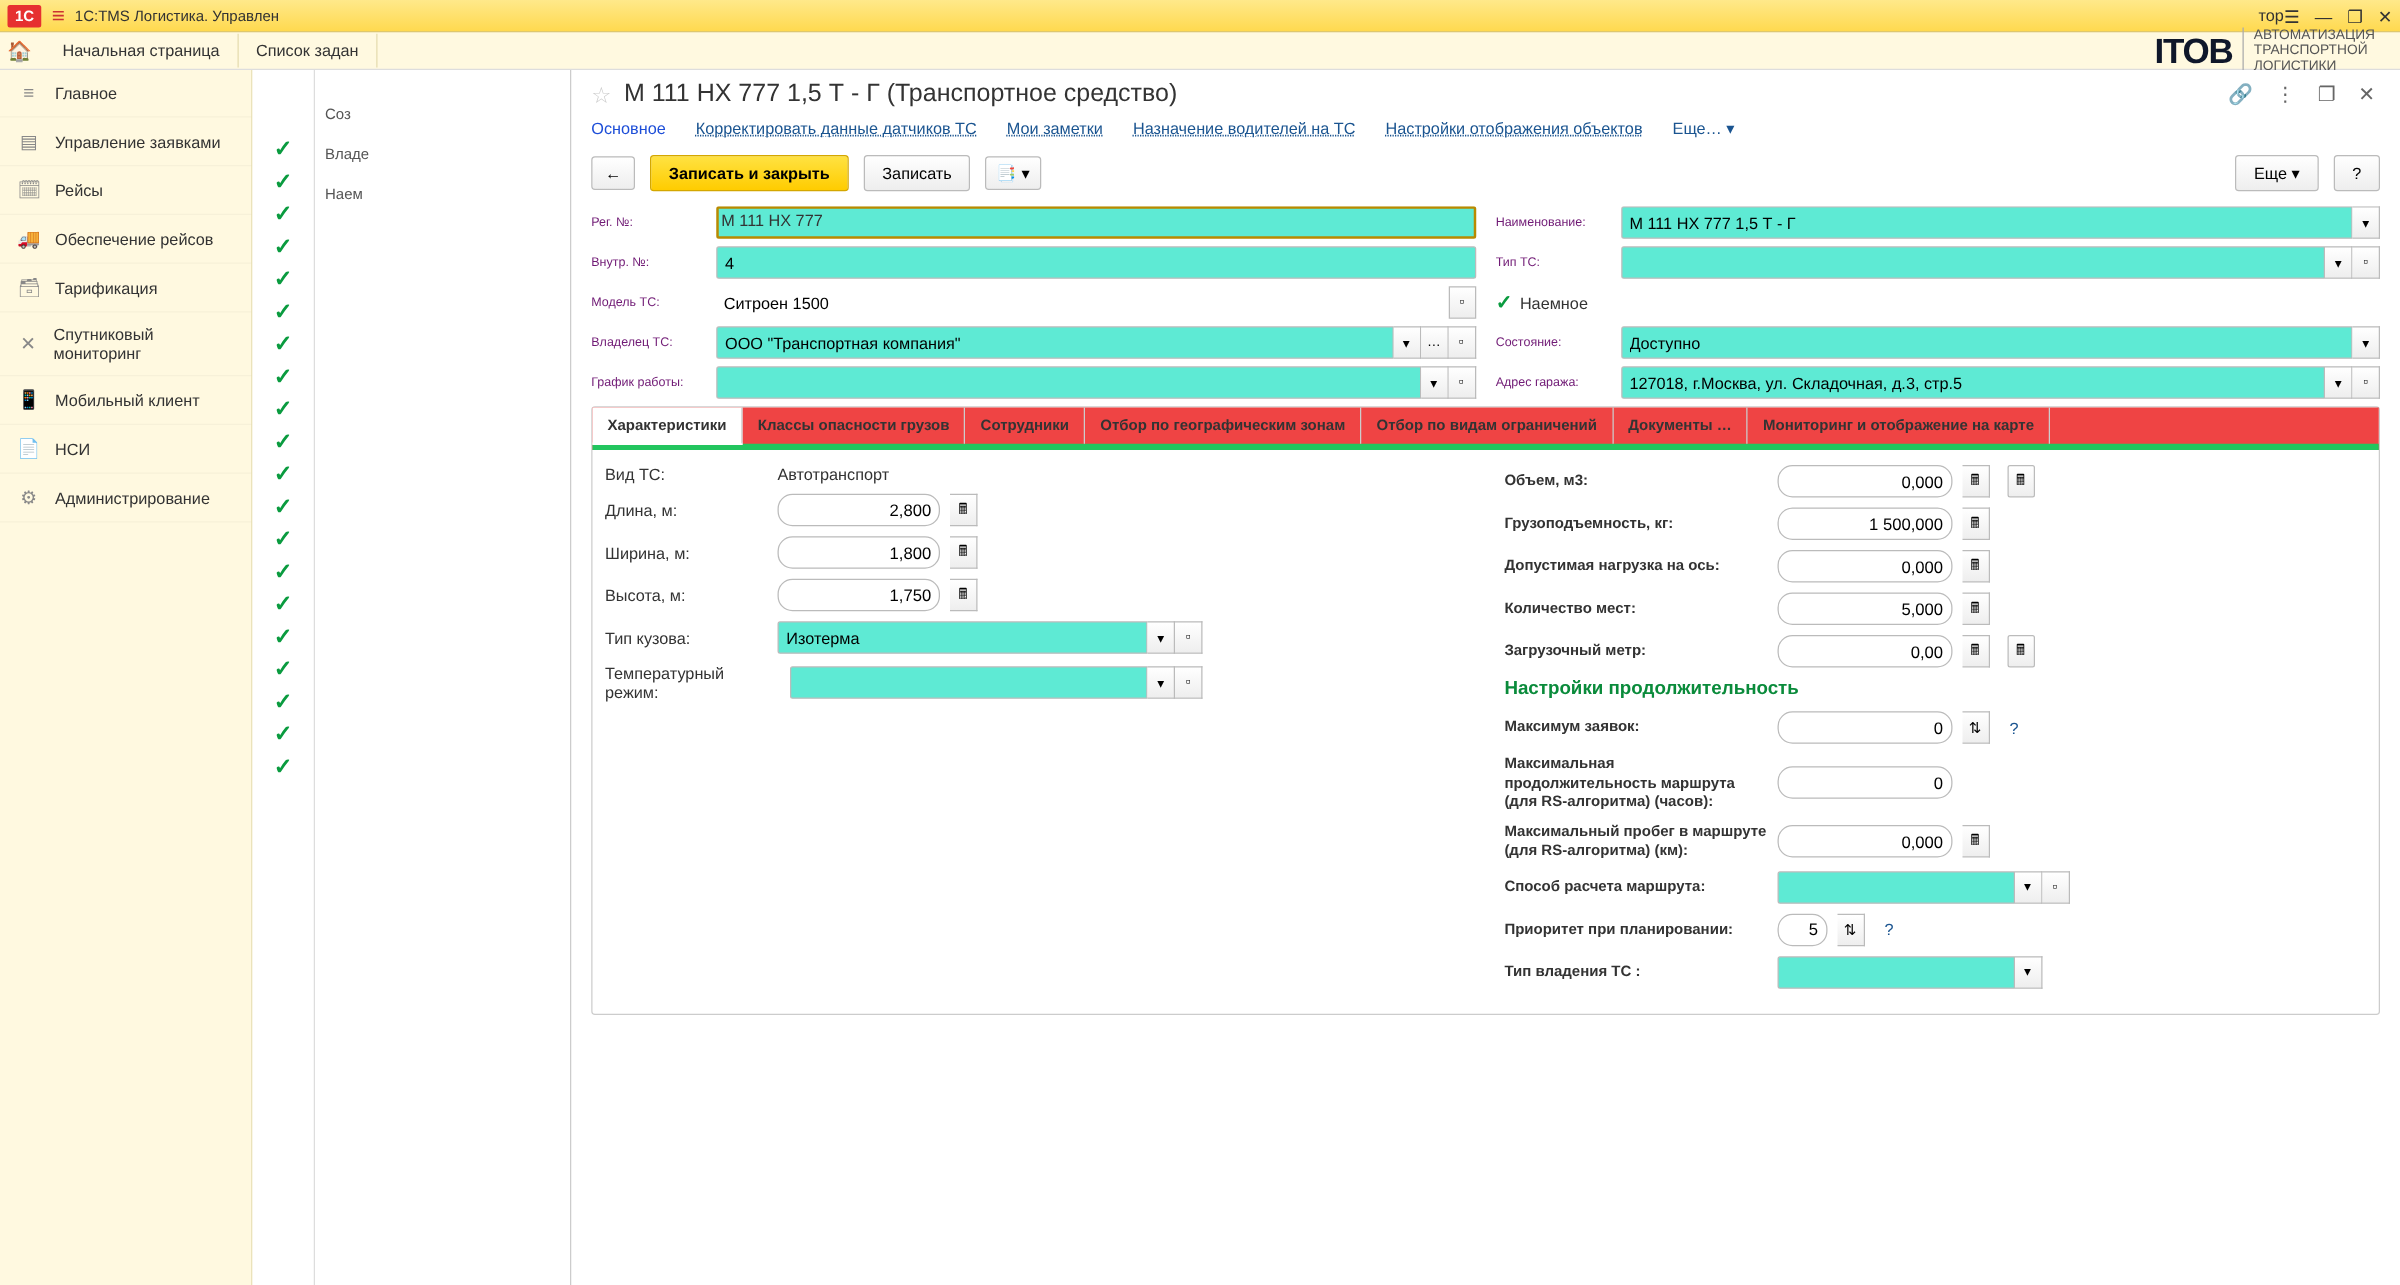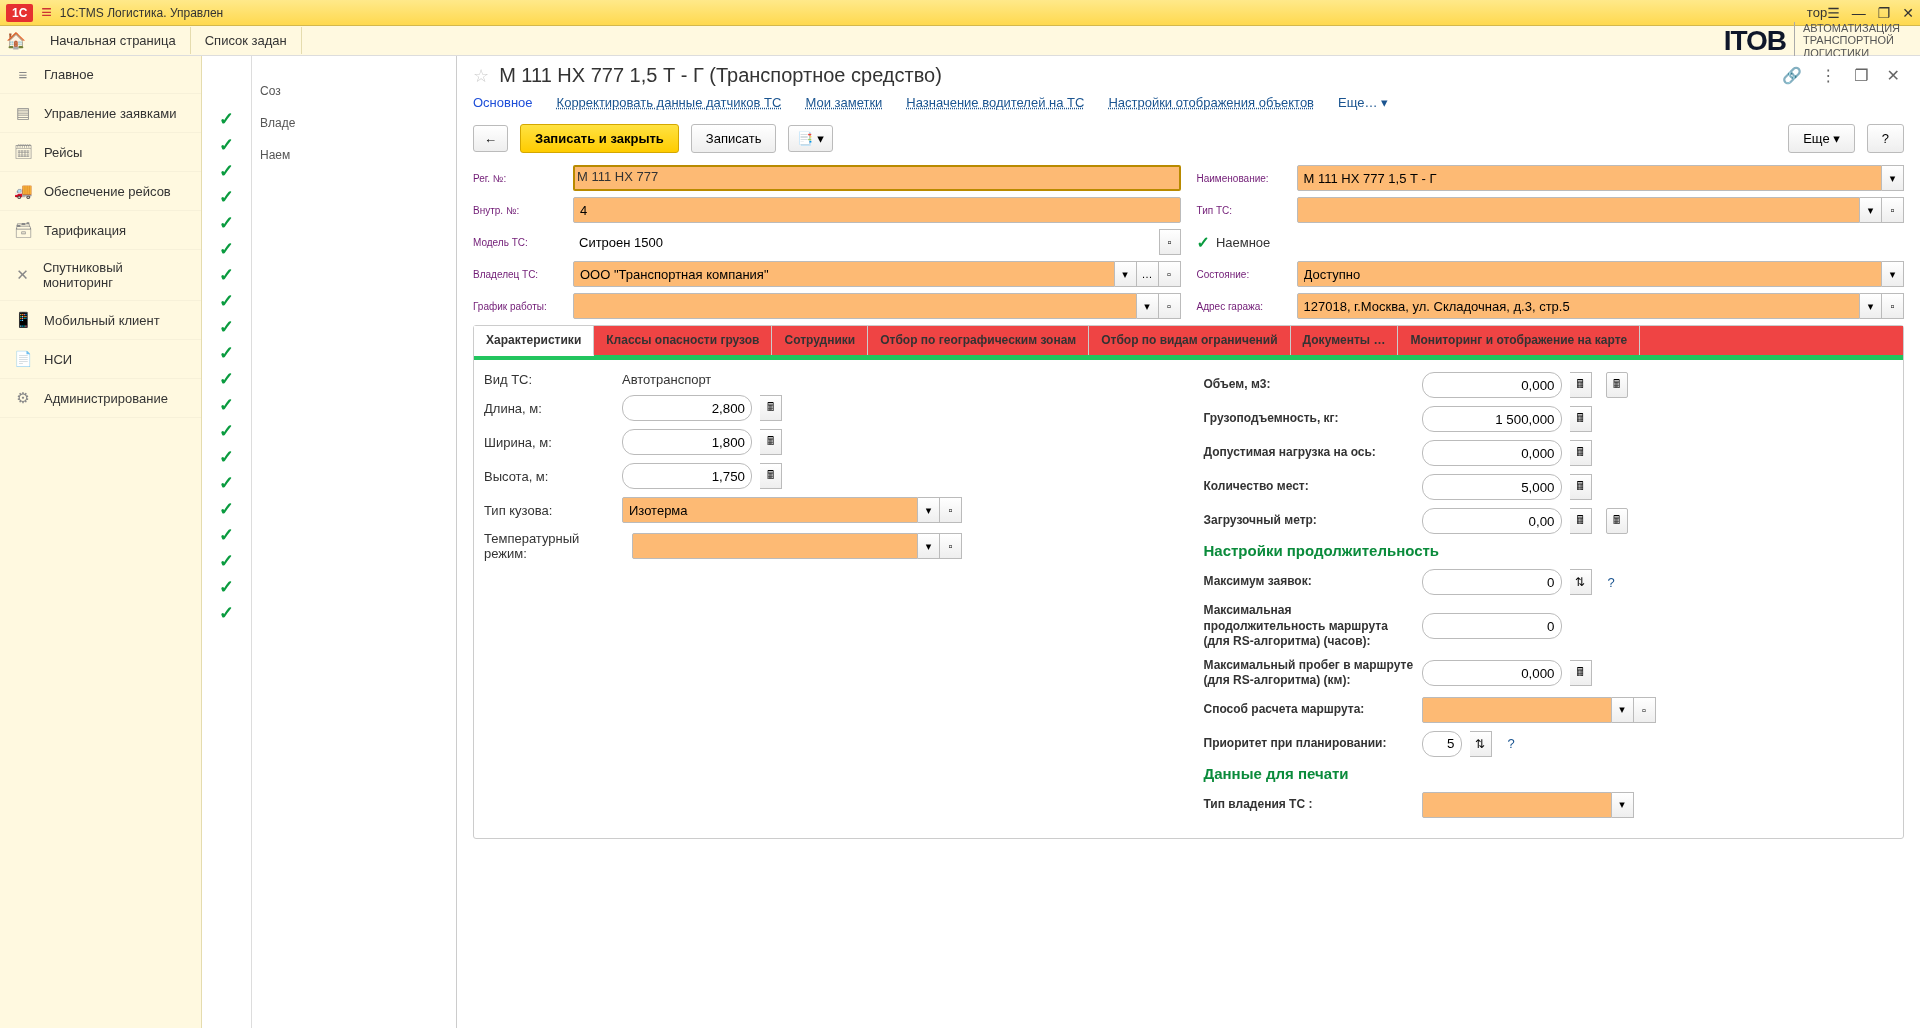--- a/index.html
+++ b/index.html
@@ -47,21 +47,21 @@
 .btn { border: 1px solid #bbb; background: linear-gradient(#fff,#eee); padding: 6px 14px; border-radius: 3px; cursor: pointer; font-size: 13px; }
 .btn.primary { background: linear-gradient(#ffe242, #ffcc00); border-color: #d4a700; font-weight: 600; }
 .btn.icon { padding: 5px 8px; }
 .dlg-toolbar .spacer { flex: 1; }
 
 .form-body { padding: 0 16px 10px; overflow-y: auto; flex: 1; }
 
 .form-row { display: flex; align-items: center; margin-bottom: 6px; gap: 16px; }
 .form-row .pair { display: flex; align-items: center; flex: 1; gap: 6px; }
 .form-row label { width: 94px; font-size: 10px; color: #701a75; flex-shrink: 0; }
-.input { border: 1px solid #bbb; height: 26px; padding: 2px 6px; font-size: 13px; background: #fdba74; flex: 1; border-radius: 2px; }
+.input { border: 1px solid #bbb; height: 26px; padding: 2px 6px; font-size: 13px; background: #5eead4; flex: 1; border-radius: 2px; }
 .input.highlight { border: 2px solid #b88a00; }
 .input-wrap { display: flex; flex: 1; }
 .input-wrap .input { border-radius: 2px 0 0 2px; }
 .icon-btn { border: 1px solid #bbb; border-left: none; width: 22px; height: 26px; background: linear-gradient(#fff,#eee); font-size: 11px; cursor: pointer; display: flex; align-items: center; justify-content: center; }
 .chk-in { display: flex; align-items: center; gap: 6px; }
 .chk-in .box { color: #0a9b3f; font-weight: bold; font-size: 16px; }
 
 .tab-panel { border: 1px solid #ccc; border-radius: 3px; margin-top: 6px; }
 .tab-head { display: flex; border-bottom: 5px solid #22c55e; background: #ef4444; font-weight: bold; }
 .tab-head .tb { padding: 7px 12px; font-size: 12px; border-right: 1px solid #ccc; cursor: pointer; white-space: nowrap; }
@@ -388,21 +388,20 @@
                   <button class="icon-btn">▫</button>
                 </div>
               </div>
               <div class="frow">
                   <label>Приоритет при планировании:</label>
                   <input class="num-input" style="width: 40px;" value="5">
                   <button class="calc">⇅</button>
                   <span style="color:#1a5490; margin-left:8px">?</span>
                 </div>
 
-              <div class="section-h">Данные для печати</div>
               <div class="frow">
                   <label>Тип владения ТС :</label>
                 <div class="input-wrap" style="flex:0 0 200px">
                   <input class="input" style="">
                   <button class="icon-btn">▾</button>
                 </div>
               </div>
             </div>
           </div>
         </div>

